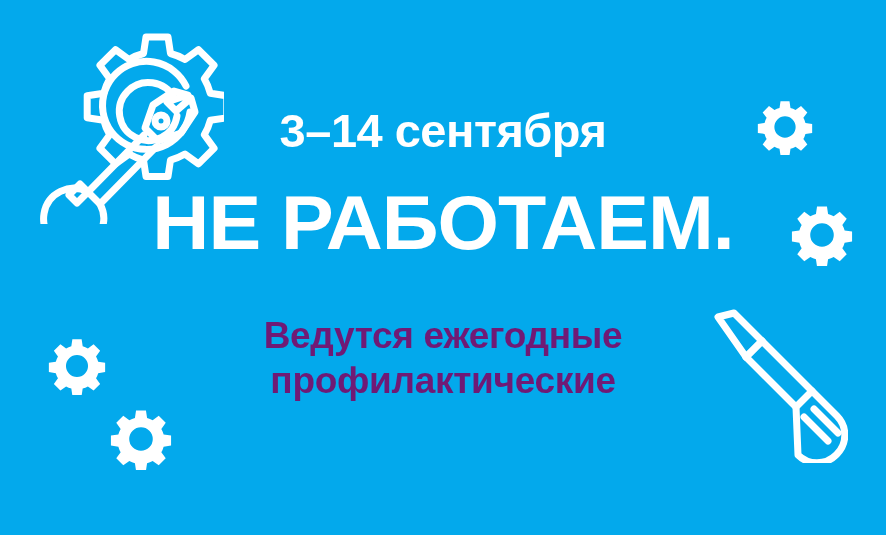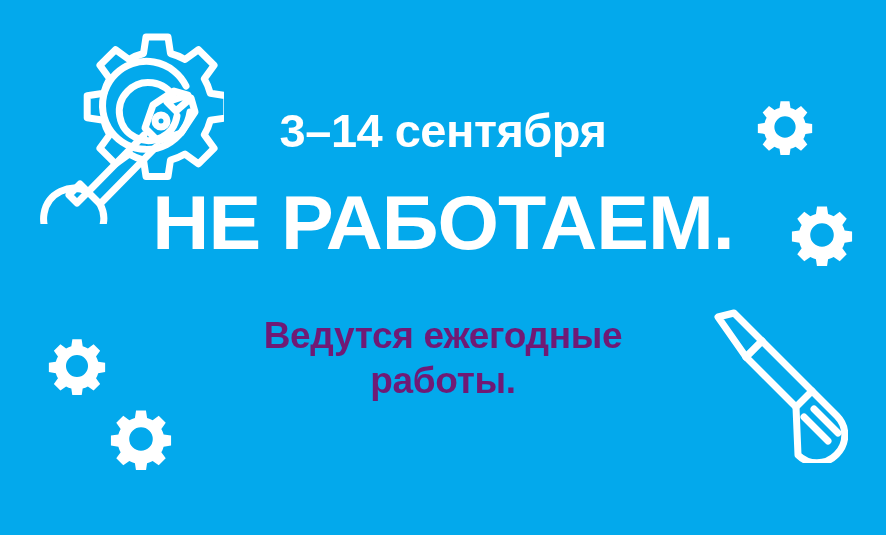--- a/index.html
+++ b/index.html
@@ -178,17 +178,17 @@
   </div>
 
   <div id="text-block">
 
     <div id="eyebrow-date">3–14 сентября</div>
 
     <div id="headline">НЕ РАБОТАЕМ.</div>
 
     <div id="subtext">
       <span class="line">Ведутся ежегодные</span>
-      <span class="line">работы.</span>
+      <span class="line">профилактические</span>
     </div>
 
   </div>
 </div>
 
 </body></html>

